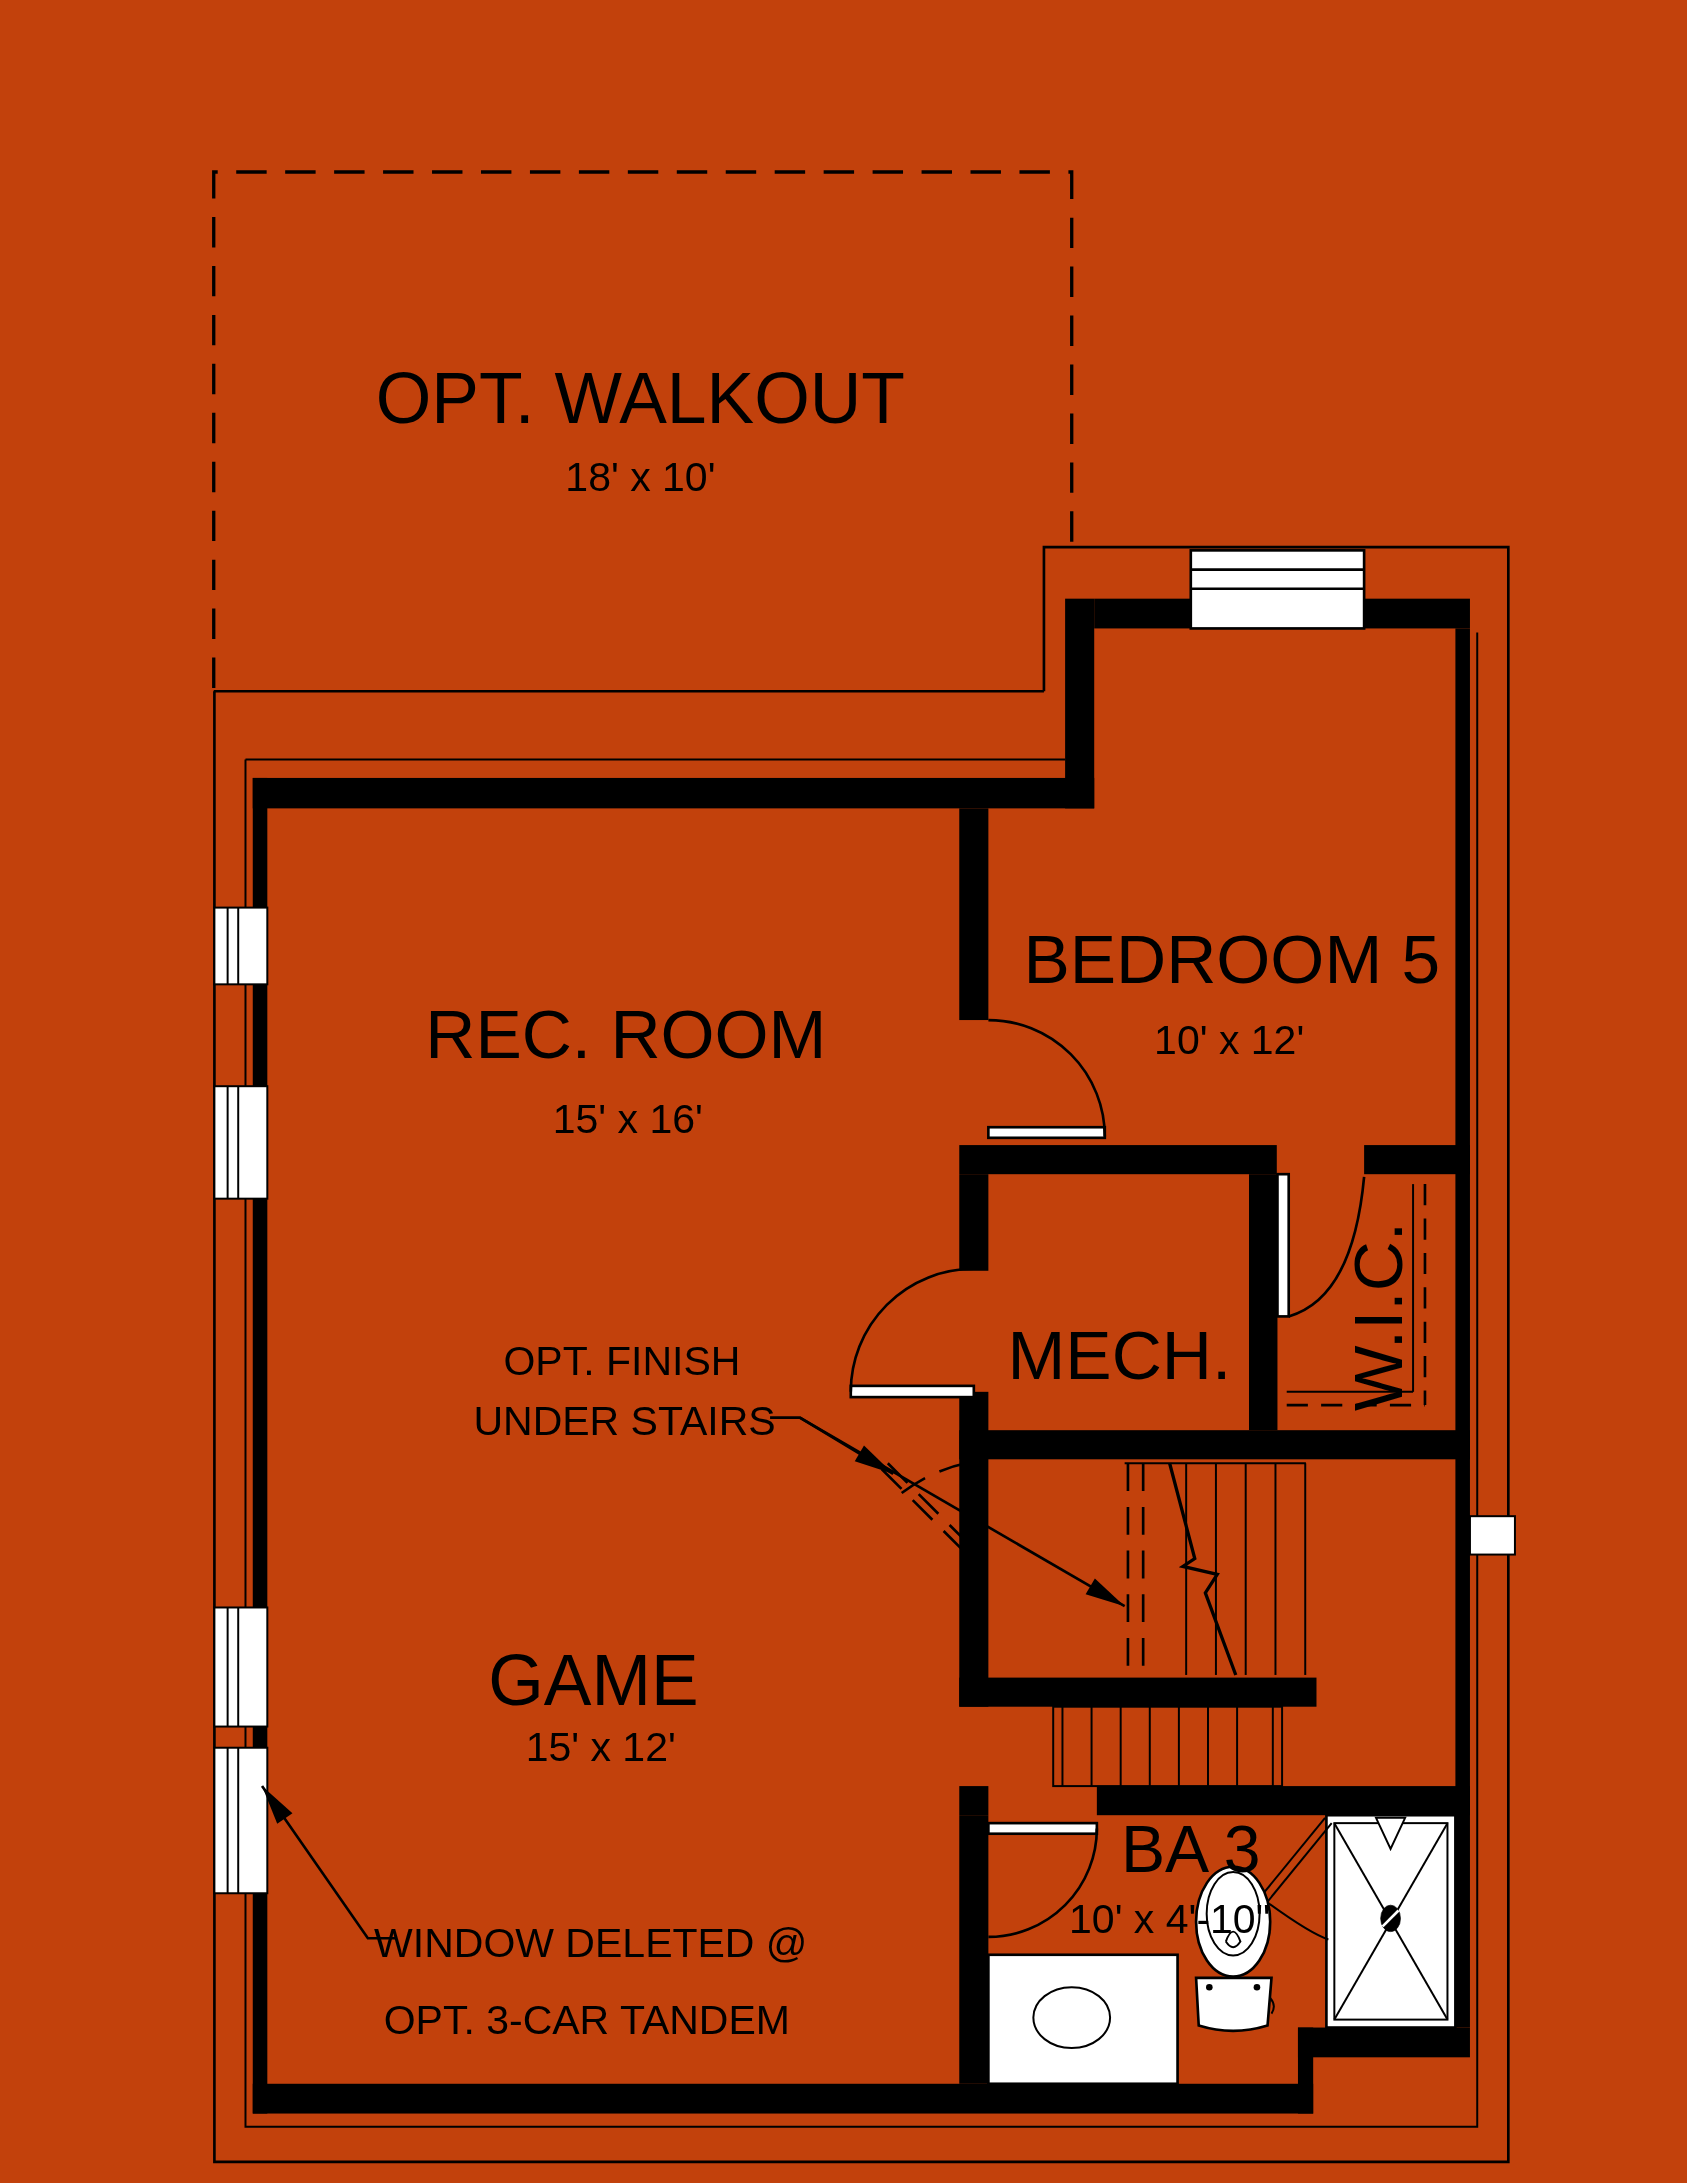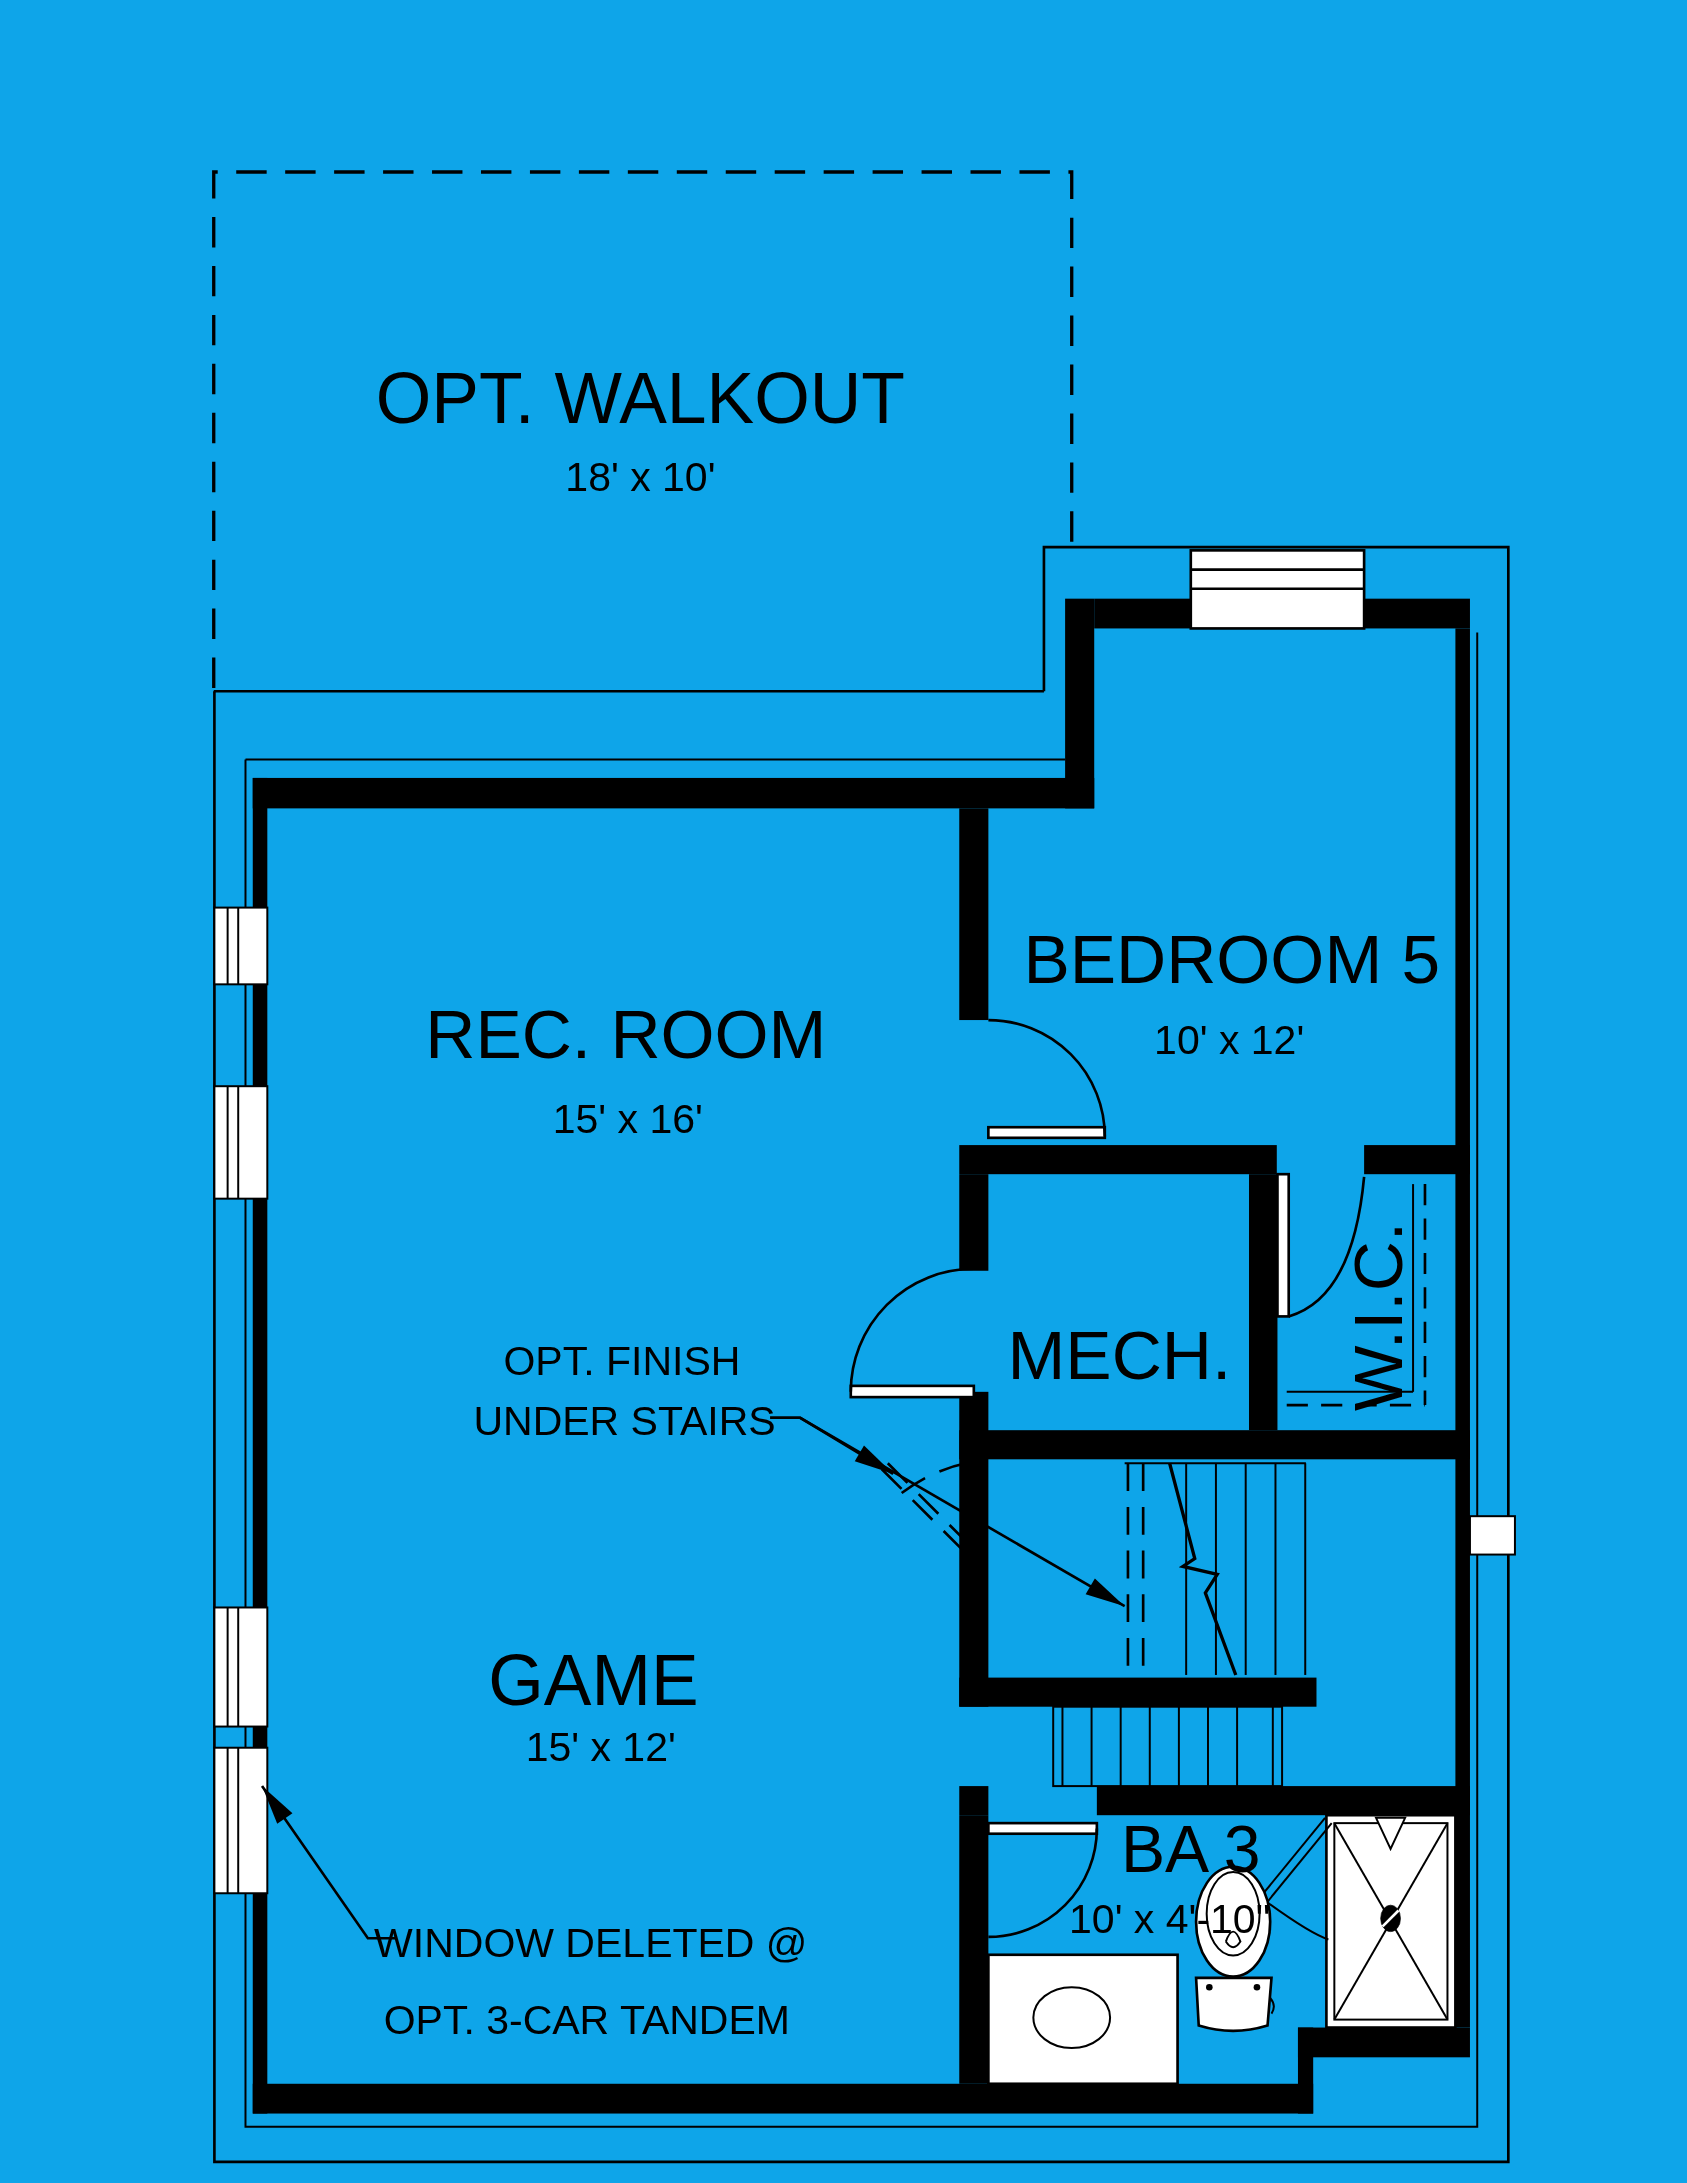--- a/index.html
+++ b/index.html
@@ -1,16 +1,16 @@
 <!DOCTYPE html>
 <html style="font-size:10.6px"><head>
 <meta charset="utf-8">
 <style>
   html,body{margin:0;padding:0;background:#ffffff;}
-  .plan-wrap{position:relative;width:1687px;height:2183px;background:#0ea5e9;overflow:hidden;}
+  .plan-wrap{position:relative;width:1687px;height:2183px;background:#c2410c;overflow:hidden;}
   svg{display:block;}
   text{font-family:"Liberation Sans","DejaVu Sans",sans-serif;fill:#000;}
   .room-label{font-size:105px;}
   .room-label.big{font-size:108px;}
   .room-label.ba{font-size:100px;}
   .dim-label{font-size:62px;}
   .note-label{font-size:62px;}
   .ctr{text-anchor:middle;}
 </style>
 </head>

